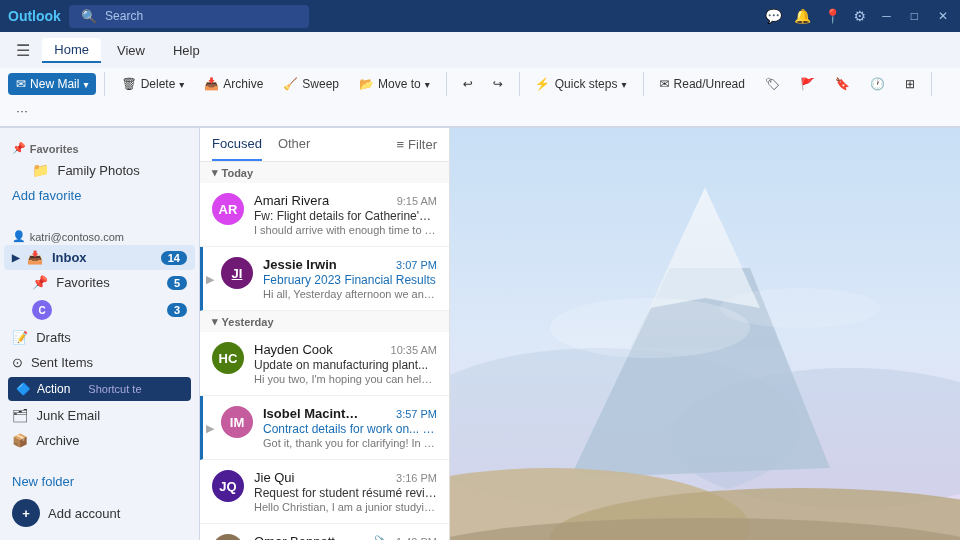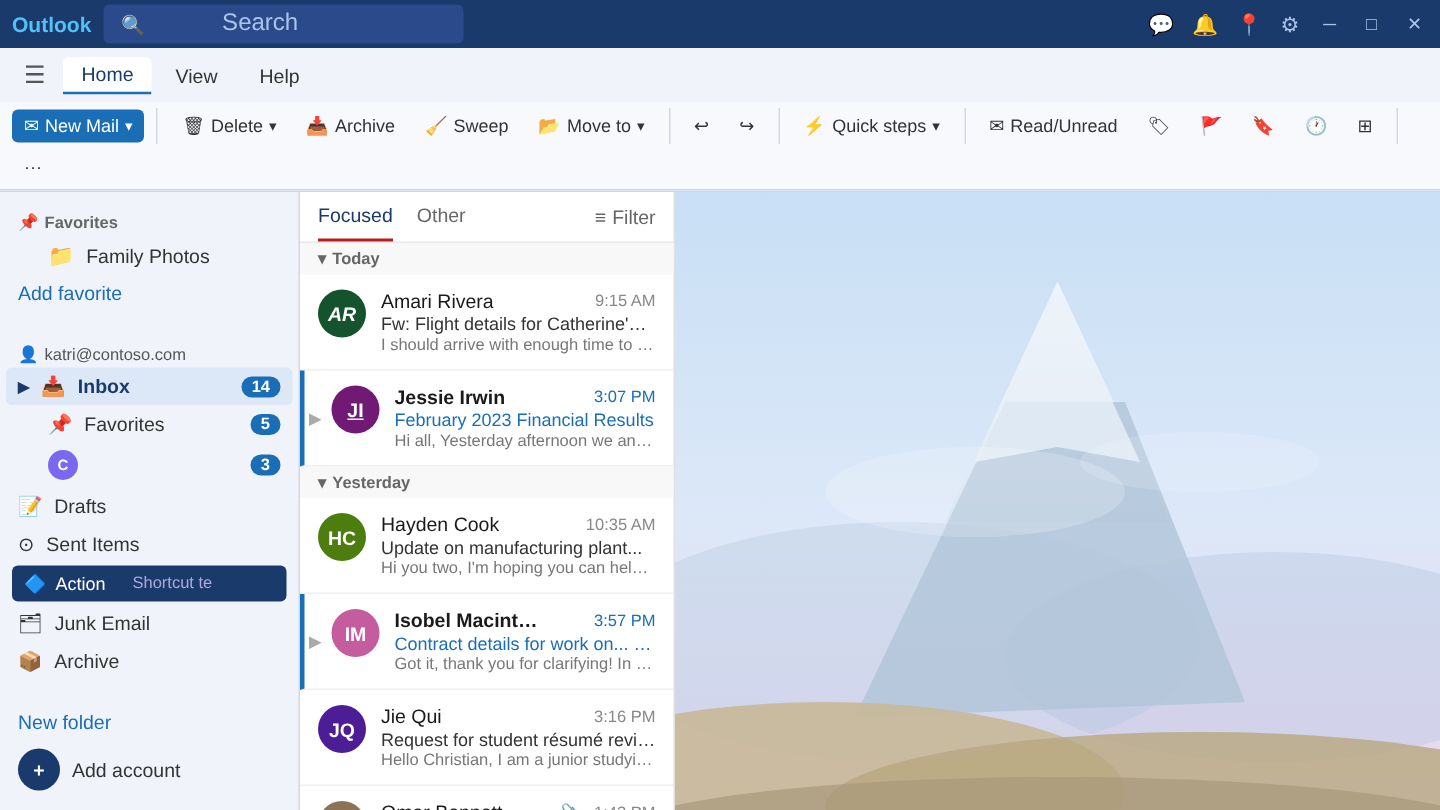--- a/index.html
+++ b/index.html
@@ -77,21 +77,21 @@
     
     .mail-list {
       width: 250px; min-width: 250px; background: white; border-right: 1px solid #e0e0e0;
       display: flex; flex-direction: column; overflow: hidden;
     }
     .mail-tabs { display: flex; gap: 16px; padding: 0 12px; border-bottom: 1px solid #e8e8e8; }
     .mail-tab {
       padding: 8px 0; font-size: 13px; cursor: pointer; color: #666;
       border-bottom: 2px solid transparent; font-weight: 500;
     }
-    .mail-tab.active { color: #1a3a6b; border-bottom: 2px solid #b91c1c; }
+    .mail-tab.active { color: #1a3a6b; border-bottom: 2px solid #3b82f6; }
     .filter-btn { margin-left: auto; display: flex; align-items: center; gap: 4px; color: #666; cursor: pointer; font-size: 13px; }
     .date-group { padding: 4px 12px; font-size: 11px; font-weight: 600; color: #666; display: flex; align-items: center; gap: 4px; background: #f8f8f8; }
     .mail-item {
       display: flex; align-items: flex-start; padding: 10px 12px; gap: 10px;
       border-bottom: 1px solid #f0f0f0; cursor: pointer; position: relative;
     }
     .mail-item.unread .mail-sender { font-weight: 700; }
     .avatar {
       width: 32px; height: 32px; border-radius: 50%; display: flex; align-items: center;
       justify-content: center; font-size: 13px; font-weight: 600; color: white; flex-shrink: 0;
@@ -114,21 +114,21 @@
     .expand-arrow { color: #aaa; font-size: 11px; position: absolute; left: 3px; top: 50%; transform: translateY(-50%); }
   </style>
 </head>
 <body>
 
 <div class="titlebar">
   <div class="titlebar-left">
     <span class="titlebar-logo">Outlook</span>
     <div class="titlebar-search">
       <span>🔍</span>
-      <span style="font-size:16px;margin-left:43px;">Search</span>
+      <span style="font-size:12px;">Search</span>
     </div>
   </div>
   <div class="titlebar-right">
     <span>💬</span>
     <span>🔔</span>
     <span>📍</span>
     <span>⚙</span>
     <span class="win-btn">─</span>
     <span class="win-btn">□</span>
     <span class="win-btn">✕</span>
@@ -289,21 +289,21 @@
     </div>
 
     <div style="overflow-y:auto;flex:1;">
 
       <div class="date-group">
         <span>▾</span>
         <span>Today</span>
       </div>
 
       <div class="mail-item">
-        <div class="avatar" style="background:#14532d;font-style:italic;">AR</div>
+        <div class="avatar" style="background:#d946ef;">AR</div>
         <div class="mail-content">
           <div class="mail-meta">
             <span class="mail-sender">Amari Rivera</span>
             <span class="mail-time">9:15 AM</span>
           </div>
           <div class="mail-subject" style="color:#333;">Fw: Flight details for Catherine's gr...</div>
           <div class="mail-preview">I should arrive with enough time to attend...</div>
         </div>
       </div>
 

